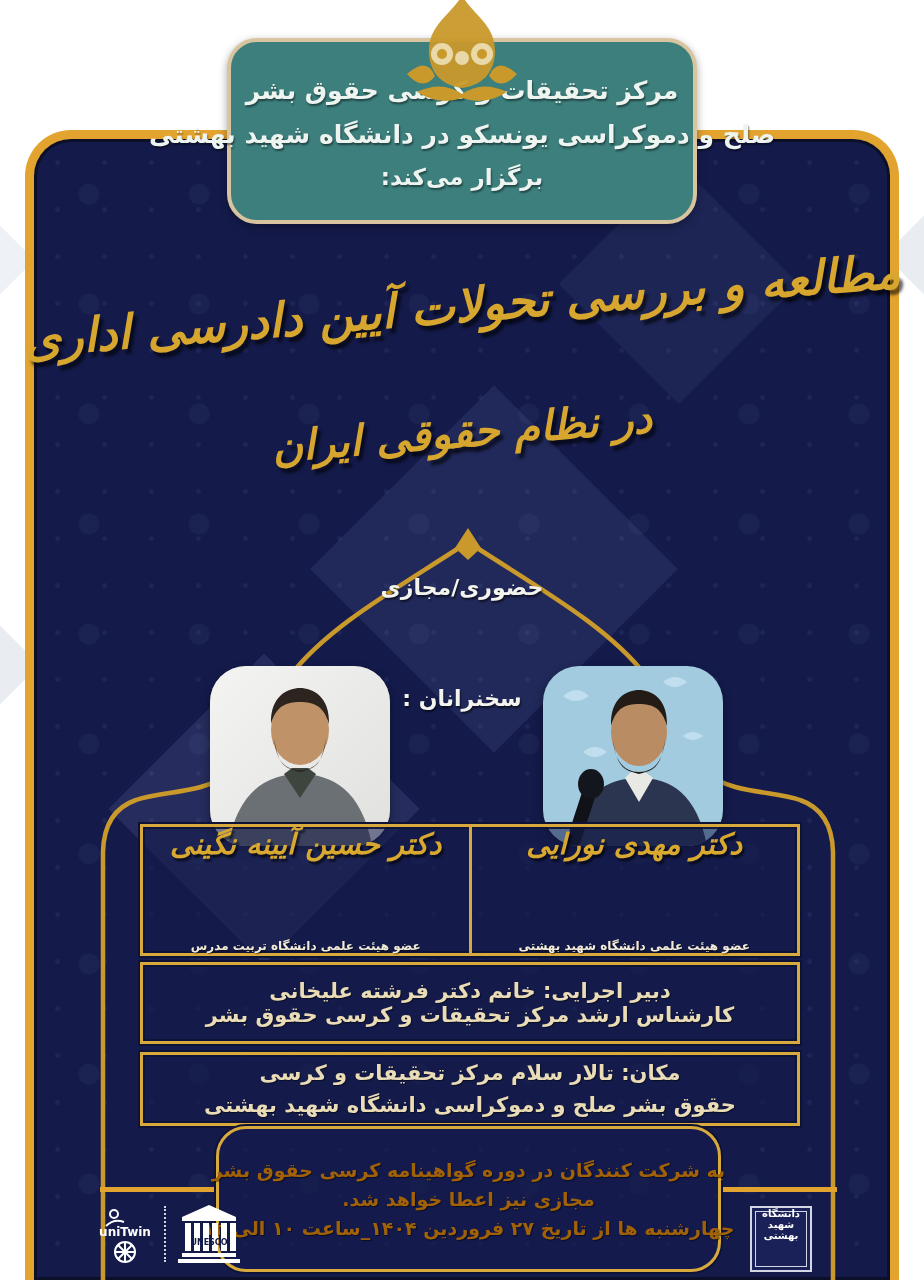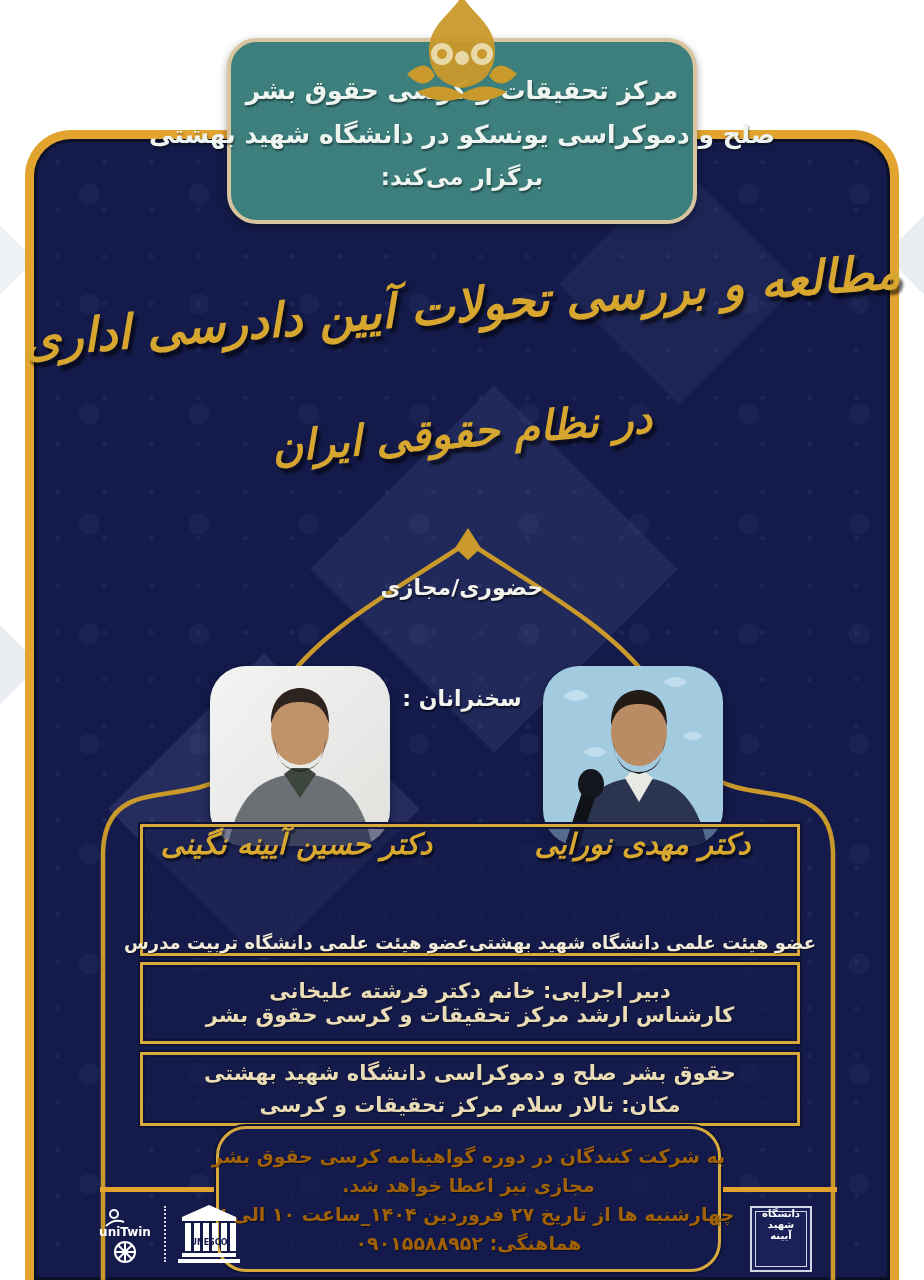--- a/index.html
+++ b/index.html
@@ -72,21 +72,21 @@
     position:absolute;left:140px;width:660px;box-sizing:border-box;
     border:3px solid #d8a93c;background:rgba(20,27,75,0.55);
     box-shadow:0 0 0 2px #0e1335, inset 0 0 0 2px rgba(14,19,53,0.9);
     z-index:4;display:flex;flex-direction:column;justify-content:center;align-items:center;
   }
   .speakers-box{top:824px;height:132px;flex-direction:row;padding:0;}
   .speaker-col{flex:1 1 50%;display:flex;flex-direction:column;align-items:center;justify-content:space-between;gap:26px;height:100%;}
   .v-divider{width:3px;height:100%;background:#d8a93c;}
   .speaker-name{color:#d9a92f;font-weight:bold;font-style:italic;font-size:29px;
     text-shadow:2px 3px 2px rgba(0,0,0,0.6);white-space:nowrap;}
-  .speaker-aff{color:#f3ecd8;font-weight:bold;font-size:18px;white-space:nowrap;
+  .speaker-aff{color:#f3ecd8;font-weight:bold;font-size:12px;white-space:nowrap;
     text-shadow:1px 1px 1px rgba(0,0,0,0.5);}
   .secretary-box{top:962px;height:82px;gap:0;}
   .location-box{top:1052px;height:74px;gap:8px;}
   .box-line{color:#eadcb6;font-weight:bold;font-size:21px;white-space:nowrap;
     text-shadow:1px 1px 1px rgba(0,0,0,0.5);}
   
   .footer-box{
     position:absolute;left:216px;top:1126px;width:505px;height:146px;box-sizing:border-box;
     border:3px solid #d8a93c;border-radius:30px;background:rgba(20,27,75,0.6);
     z-index:4;display:flex;flex-direction:column;justify-content:center;align-items:center;gap:7px;
@@ -202,29 +202,28 @@
       <div class="speaker-aff">عضو هیئت علمی دانشگاه تربیت مدرس</div>
     </div>
   </div>
 
   <div class="gold-box secretary-box">
     <div class="box-line">دبیر اجرایی: خانم دکتر فرشته علیخانی</div>
     <div class="box-line">کارشناس ارشد مرکز تحقیقات و کرسی حقوق بشر</div>
   </div>
 
   <div class="gold-box location-box">
+    <div class="box-line">مکان: تالار سلام مرکز تحقیقات و کرسی</div>
     <div class="box-line">حقوق بشر صلح و دموکراسی دانشگاه شهید بهشتی</div>
-    <div class="box-line">مکان: تالار سلام مرکز تحقیقات و کرسی</div>
   </div>
 
   <div class="footer-box">
     <div class="footer-line">به شرکت کنندگان در دوره گواهینامه کرسی حقوق بشر</div>
     <div class="footer-line">مجازی نیز اعطا خواهد شد.</div>
     <div class="footer-line">چهارشنبه ها از تاریخ ۲۷ فروردین ۱۴۰۴_ساعت ۱۰ الی ۱۲</div>
-    <div class="footer-line">هماهنگی: ۰۹۰۱۵۵۸۸۹۵۲</div>
   </div>
 
   <div class="logos">
     <svg width="62" height="58" viewBox="0 0 62 58">
       <g fill="#ffffff">
         <path d="M31 0 L58 12 L58 16 L4 16 L4 12 Z"></path>
         <rect x="7" y="18" width="6" height="28"></rect>
         <rect x="16" y="18" width="6" height="28"></rect>
         <rect x="25" y="18" width="6" height="28"></rect>
         <rect x="34" y="18" width="6" height="28"></rect>
@@ -243,16 +242,16 @@
         <circle cx="27" cy="48" r="10"></circle>
         <path d="M17 48 H37 M27 38 V58 M20 41 Q27 48 34 55 M34 41 Q27 48 20 55"></path>
       </g>
       <text x="27" y="32" text-anchor="middle" font-size="12" font-family="DejaVu Sans, sans-serif" font-weight="bold" fill="#ffffff">uniTwin</text>
     </svg>
   </div>
 
   <div class="seal">
     <span>دانشگاه</span>
     <span>شهید</span>
-    <span>آیینه</span>
+    <span>بهشتی</span>
   </div>
 
 </div>
 
 </body></html>

